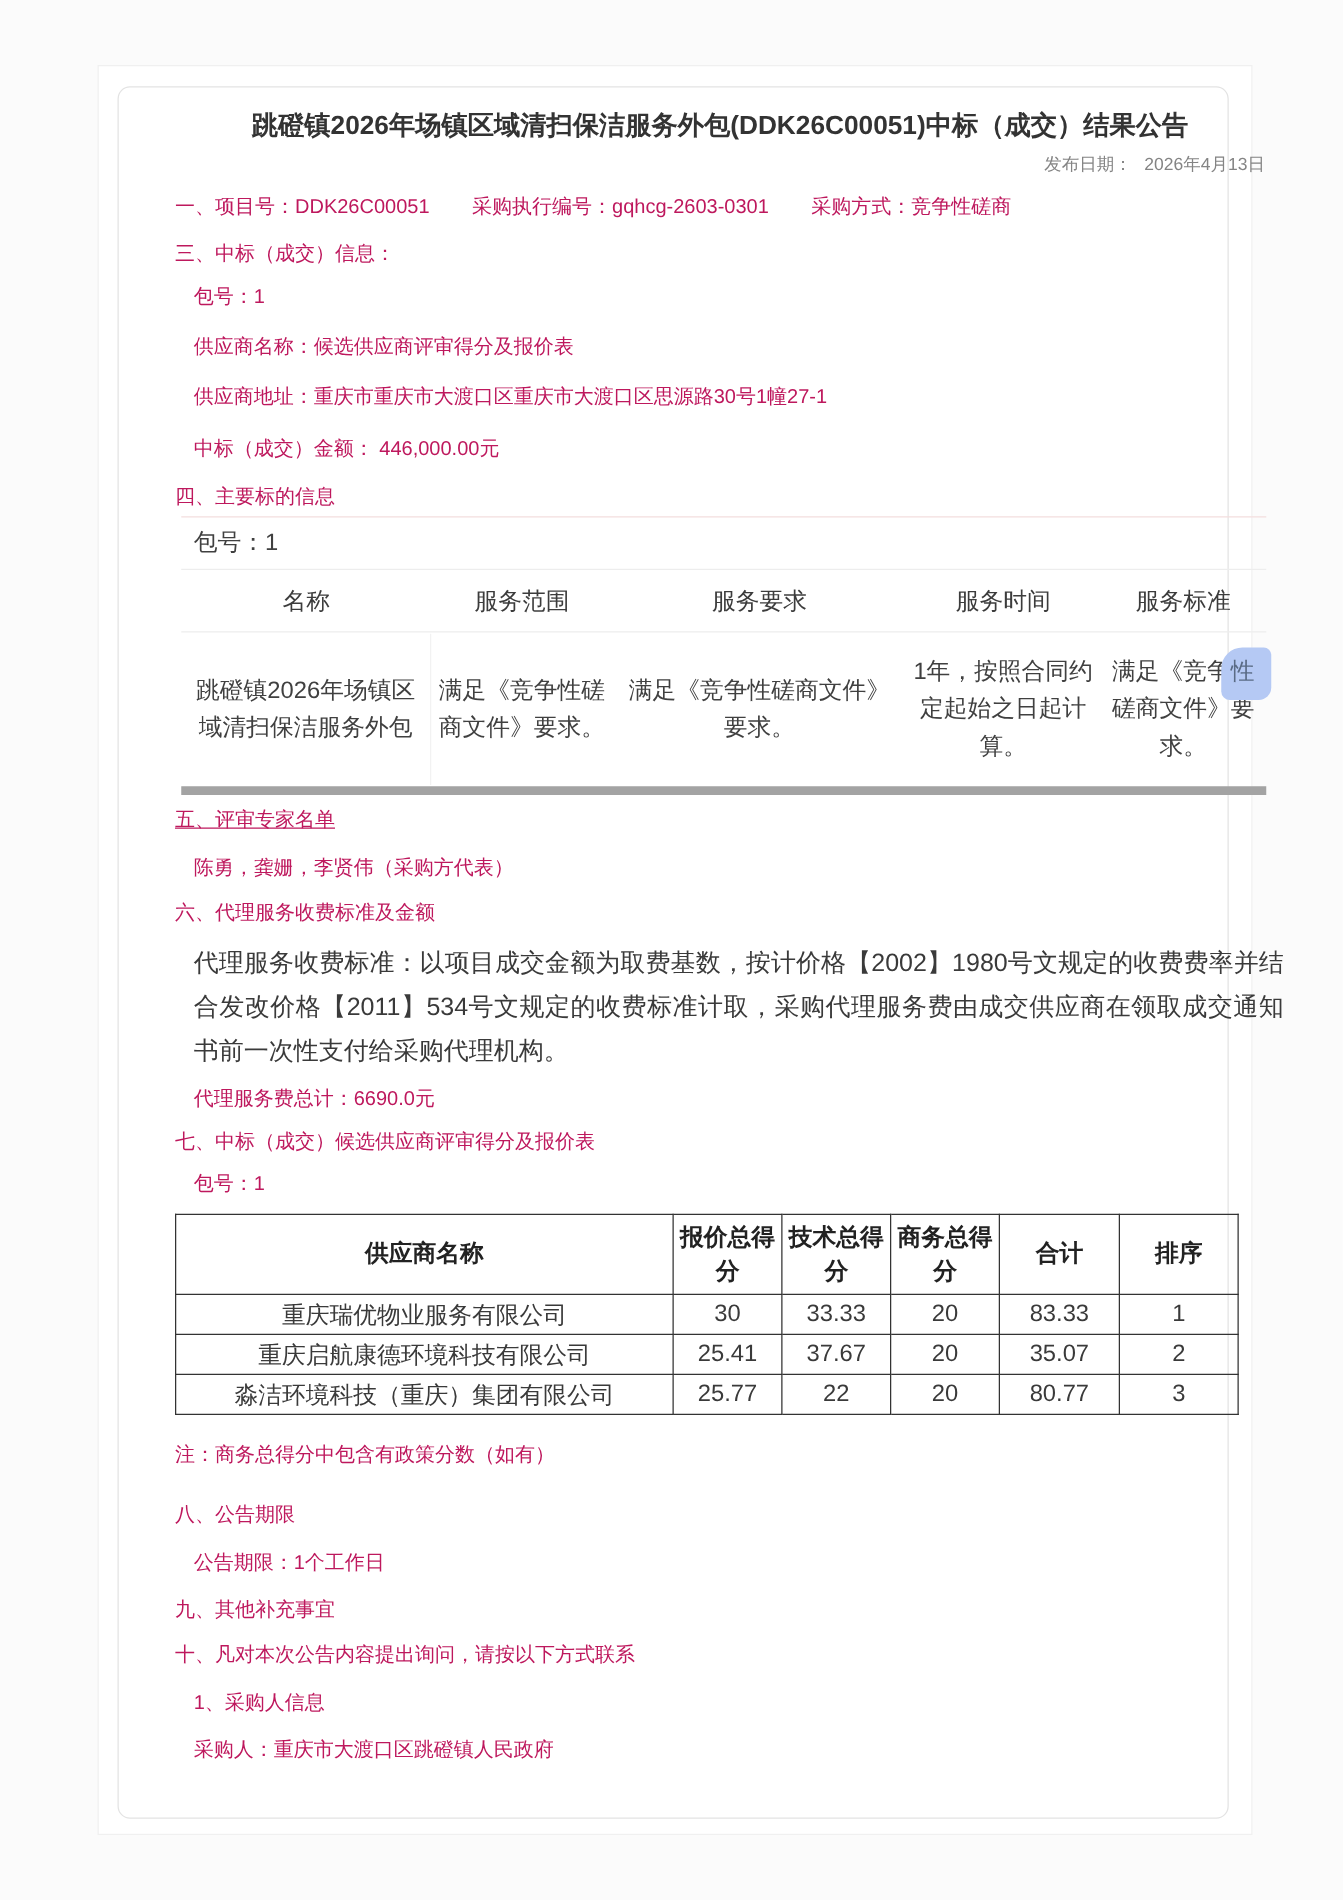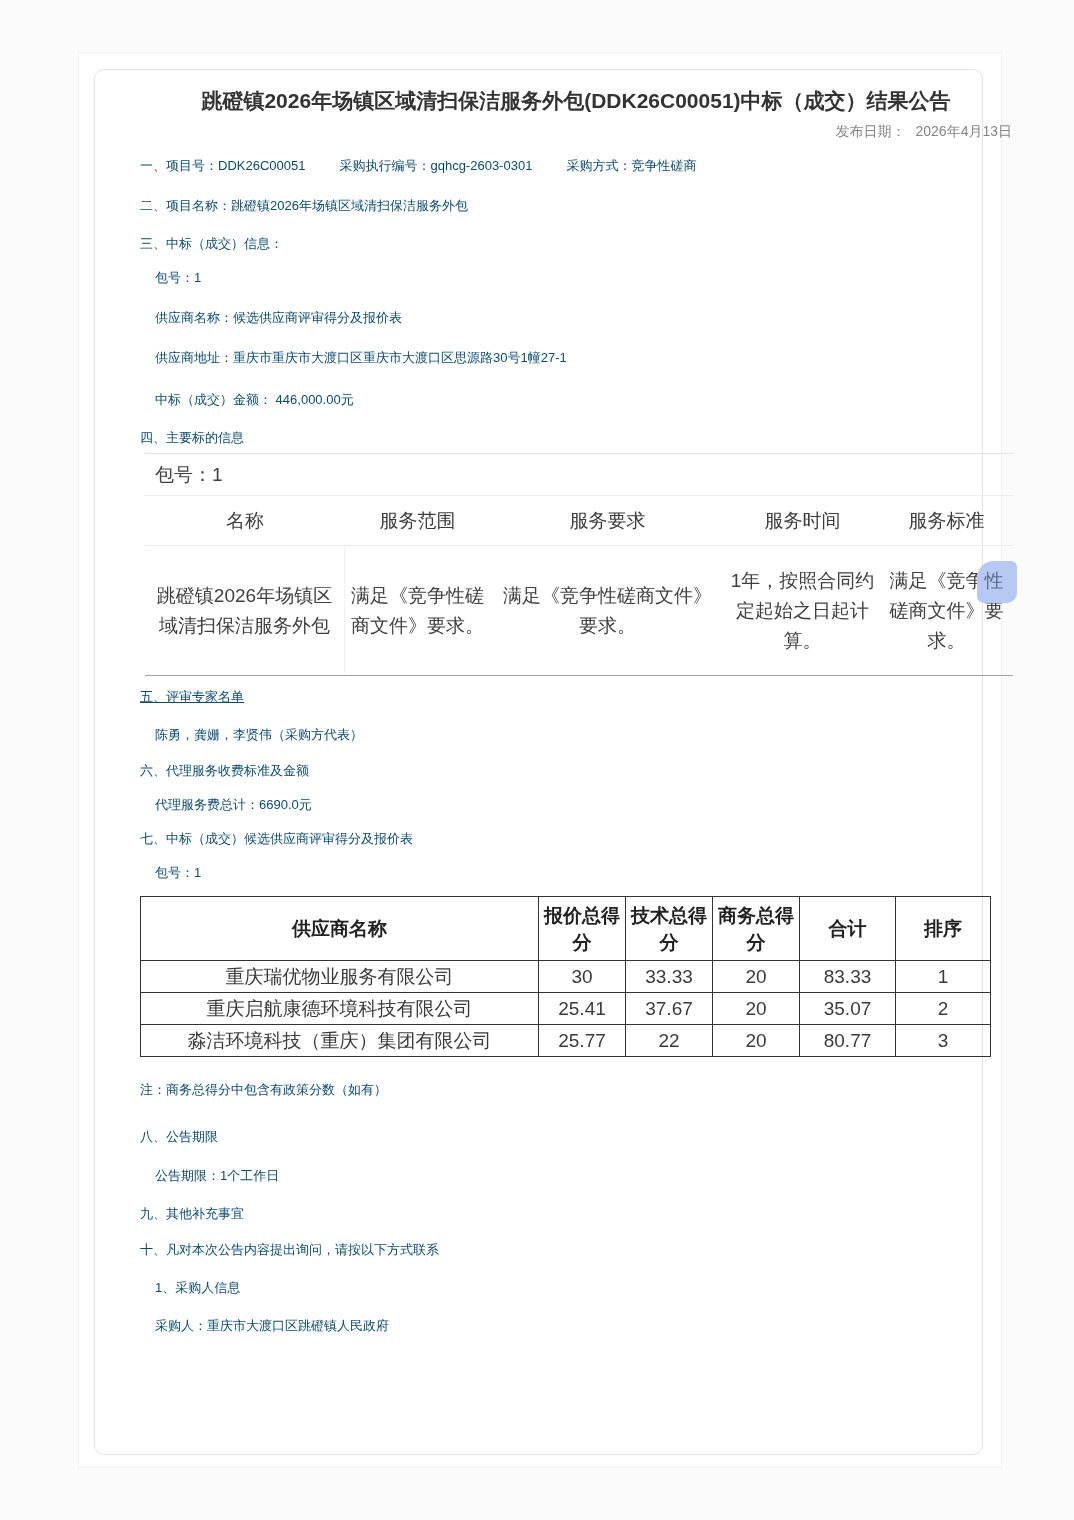--- a/index.html
+++ b/index.html
@@ -16,30 +16,30 @@
     position:relative; padding:18px 0 0 45px; width:920px;
   }
   .title {
     width:872px; text-align:center; font-size:21px; font-weight:bold; color:#333;
     line-height:26px;
   }
   .pubdate {
     width:872px; text-align:right; font-size:14px; color:#848484; line-height:16px; margin-top:9px;
   }
   .pubdate .date { margin-left:10px; }
-  .line { font-size:13px; line-height:26px; color:#0c4a6e; white-space:nowrap; }
+  .line { font-size:16px; line-height:26px; color:#be185d; white-space:nowrap; }
   .ind { margin-left:15px; }
   .gap { display:inline-block; width:34px; }
 
   
   .t1 { width:868px; margin-left:5px; border-top:1px solid #f3dede; font-size:19px; color:#404040; }
   .t1-pkg { height:42px; line-height:41px; padding-left:10px; border-bottom:1px solid #ededed; font-size:19px; }
   .t1-head { display:flex; height:50px; align-items:center; border-bottom:1px solid #ededed; }
   .t1-head > div { text-align:center; color:#3c3c3c; }
-  .t1-row { display:flex; align-items:center; border-bottom:1px solid #a3a3a3; min-height:130px; padding:1px 0; }
+  .t1-row { display:flex; align-items:center; border-bottom:7px solid #a3a3a3; min-height:130px; padding:1px 0; }
   .t1-cell { text-align:center; line-height:30px; padding:6px 4px; }
   .c0 { width:200px; }
   .c1 { width:145px; }
   .c2 { width:235px; }
   .c3 { width:155px; }
   .c4 { width:133px; }
   .t1-row .c0 { border-right:1px solid #f2f2f2; align-self:stretch; display:flex; align-items:center; justify-content:center; }
 
   
   .hl { position:relative; z-index:0; color:#5a6b85; }
@@ -67,21 +67,20 @@
       <div class="title">跳磴镇2026年场镇区域清扫保洁服务外包(DDK26C00051)中标（成交）结果公告</div>
 
       <div class="pubdate">
         <span>发布日期：</span><span class="date">2026年4月13日</span>
       </div>
 
       <div class="line" style="margin-top:14px;">
         <span>一、项目号：DDK26C00051</span><span class="gap"></span><span>采购执行编号：gqhcg-2603-0301</span><span class="gap"></span><span>采购方式：竞争性磋商</span>
       </div>
 
-      <div class="line" style="margin-top:14px;">二、项目名称：跳磴镇2026年场镇区域清扫保洁服务外包</div>
 
       <div class="line" style="margin-top:12px;">三、中标（成交）信息：</div>
 
       <div class="line ind" style="margin-top:8px;">包号：1</div>
 
       <div class="line ind" style="margin-top:14px;">供应商名称：候选供应商评审得分及报价表</div>
 
       <div class="line ind" style="margin-top:14px;">供应商地址：重庆市重庆市大渡口区重庆市大渡口区思源路30号1幢27-1</div>
 
       <div class="line ind" style="margin-top:16px;">中标（成交）金额： 446,000.00元</div>
@@ -107,20 +106,21 @@
           </div>
         </div>
       </div>
 
       <div class="line" style="margin-top:8px;text-decoration:underline;">五、评审专家名单</div>
 
       <div class="line ind" style="margin-top:12px;">陈勇，龚姗，李贤伟（采购方代表）</div>
 
       <div class="line" style="margin-top:10px;">六、代理服务收费标准及金额</div>
 
+      <div class="para" style="margin-top:10px;">代理服务收费标准：以项目成交金额为取费基数，按计价格【2002】1980号文规定的收费费率并结合发改价格【2011】534号文规定的收费标准计取，采购代理服务费由成交供应商在领取成交通知书前一次性支付给采购代理机构。</div>
 
       <div class="line ind" style="margin-top:8px;">代理服务费总计：6690.0元</div>
 
       <div class="line" style="margin-top:8px;">七、中标（成交）候选供应商评审得分及报价表</div>
 
       <div class="line ind" style="margin-top:8px;">包号：1</div>
 
       <table class="t2" style="margin-top:10px;">
         <colgroup>
           <col style="width:398px">

